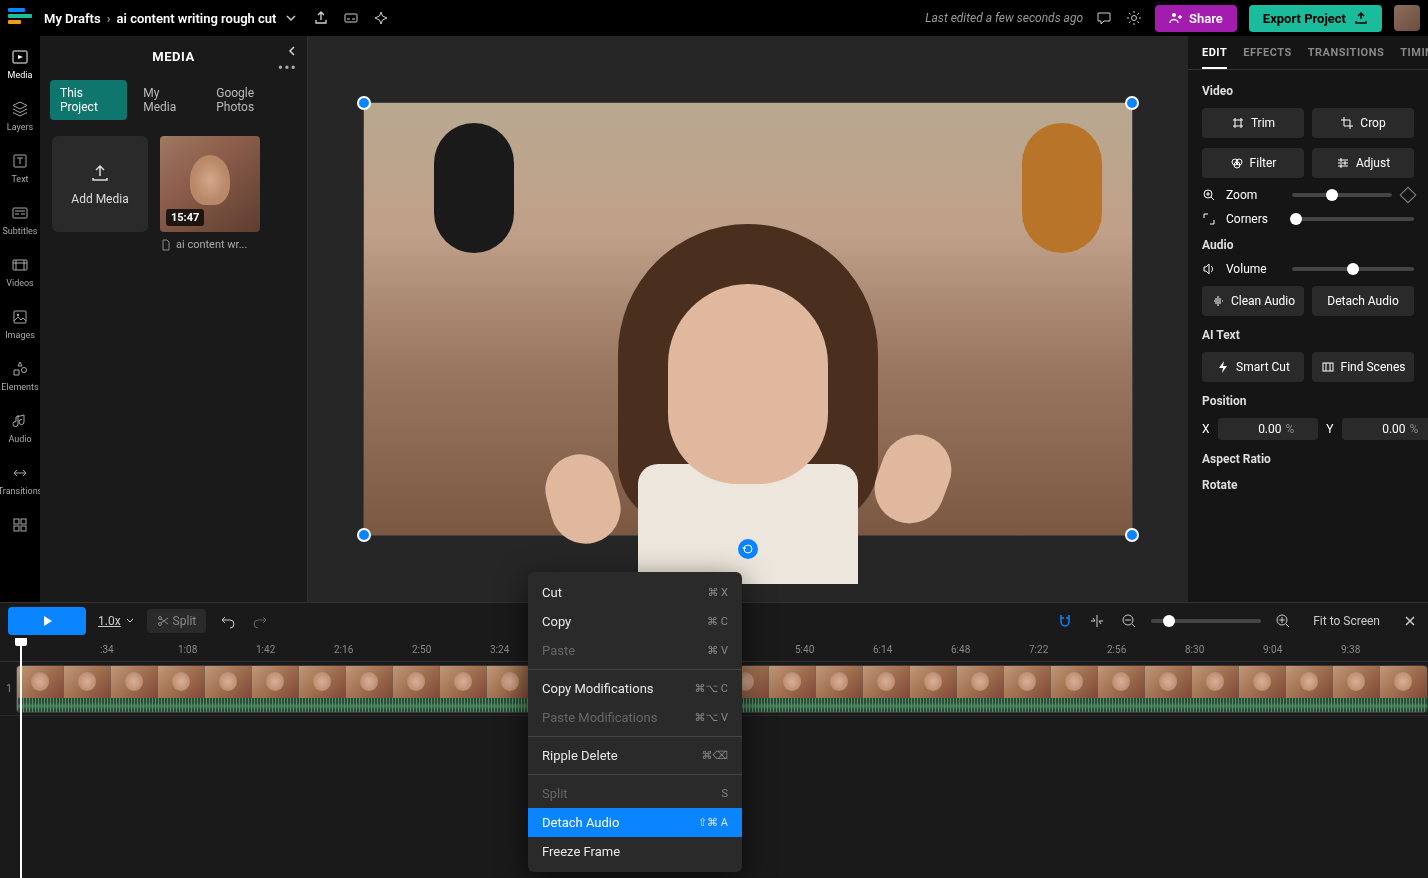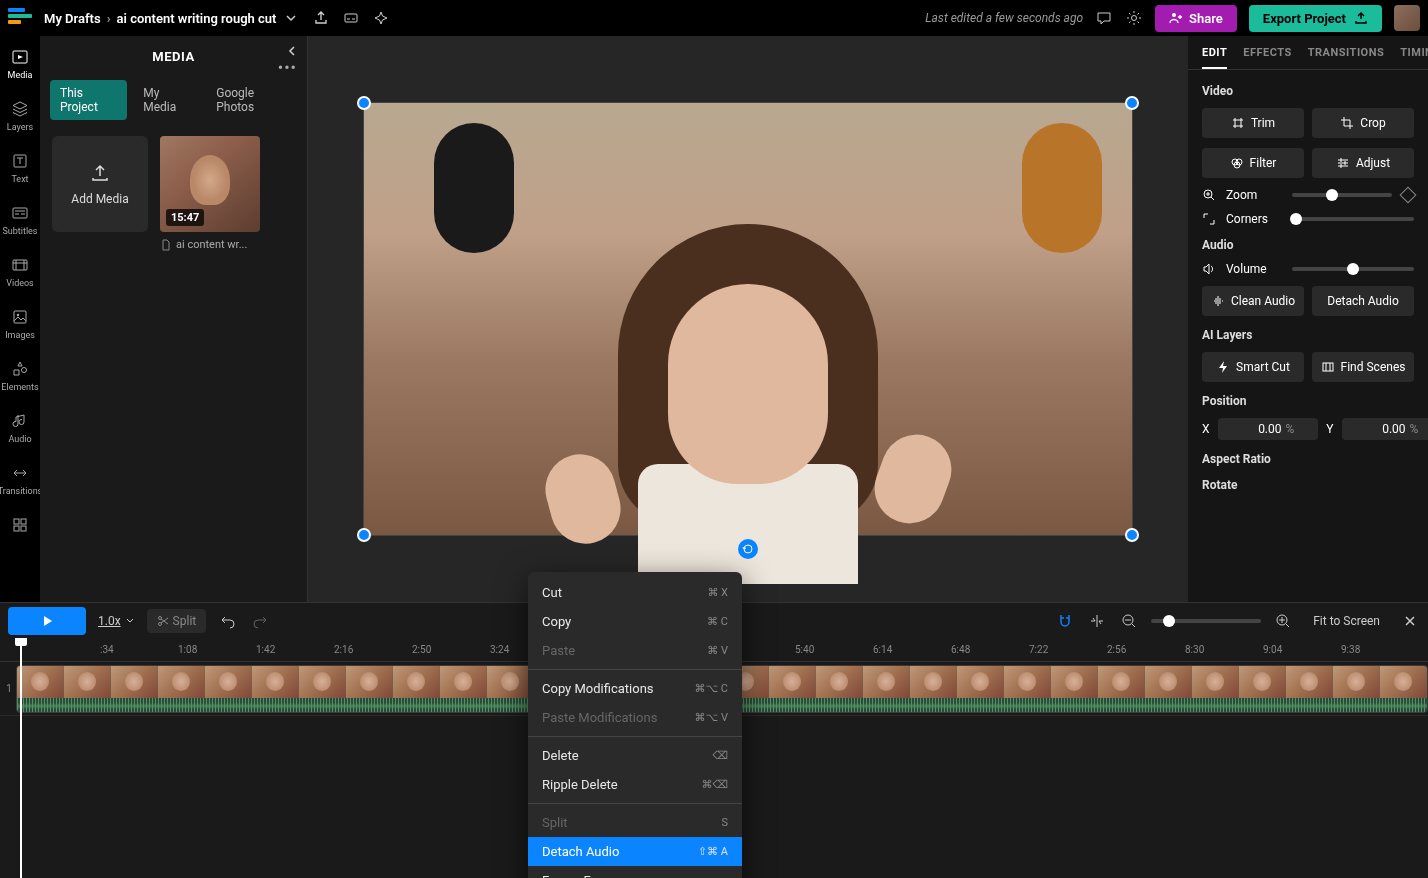--- a/index.html
+++ b/index.html
@@ -414,21 +414,21 @@
             <svg width="14" height="14" viewBox="0 0 14 14">
               <path d="M3 7h1M5 4v6M7 2v10M9 4v6M11 7h1" stroke="currentColor"></path>
             </svg>
             <span>Clean Audio</span>
           </div>
         <div class="rp-btn">
             <span>Detach Audio</span>
           </div>
       </div>
 
-      <div class="rp-section-title">AI Layers</div>
+      <div class="rp-section-title">AI Text</div>
       <div class="rp-btn-row">
         <div class="rp-btn">
             <svg width="14" height="14" viewBox="0 0 14 14">
               <path d="M8 1L3 8h4l-1 5 5-7H7z" fill="currentColor"></path>
             </svg>
             <span>Smart Cut</span>
           </div>
         <div class="rp-btn">
             <svg width="14" height="14" viewBox="0 0 14 14">
               <rect x="2" y="3" width="10" height="8" stroke="currentColor" fill="none"></rect>
@@ -599,24 +599,20 @@
   <div class="cm-item">
       <span>Copy Modifications</span>
       <span class="cm-shortcut">⌘⌥ C</span>
     </div>
   <div class="cm-item disabled">
       <span>Paste Modifications</span>
       <span class="cm-shortcut">⌘⌥ V</span>
     </div>
   <div class="cm-sep"></div>
   <div class="cm-item">
-      <span>Delete</span>
-      <span class="cm-shortcut">⌫</span>
-    </div>
-  <div class="cm-item">
       <span>Ripple Delete</span>
       <span class="cm-shortcut">⌘⌫</span>
     </div>
   <div class="cm-sep"></div>
   <div class="cm-item disabled">
       <span>Split</span>
       <span class="cm-shortcut">S</span>
     </div>
   <div class="cm-item highlight">
       <span>Detach Audio</span>

